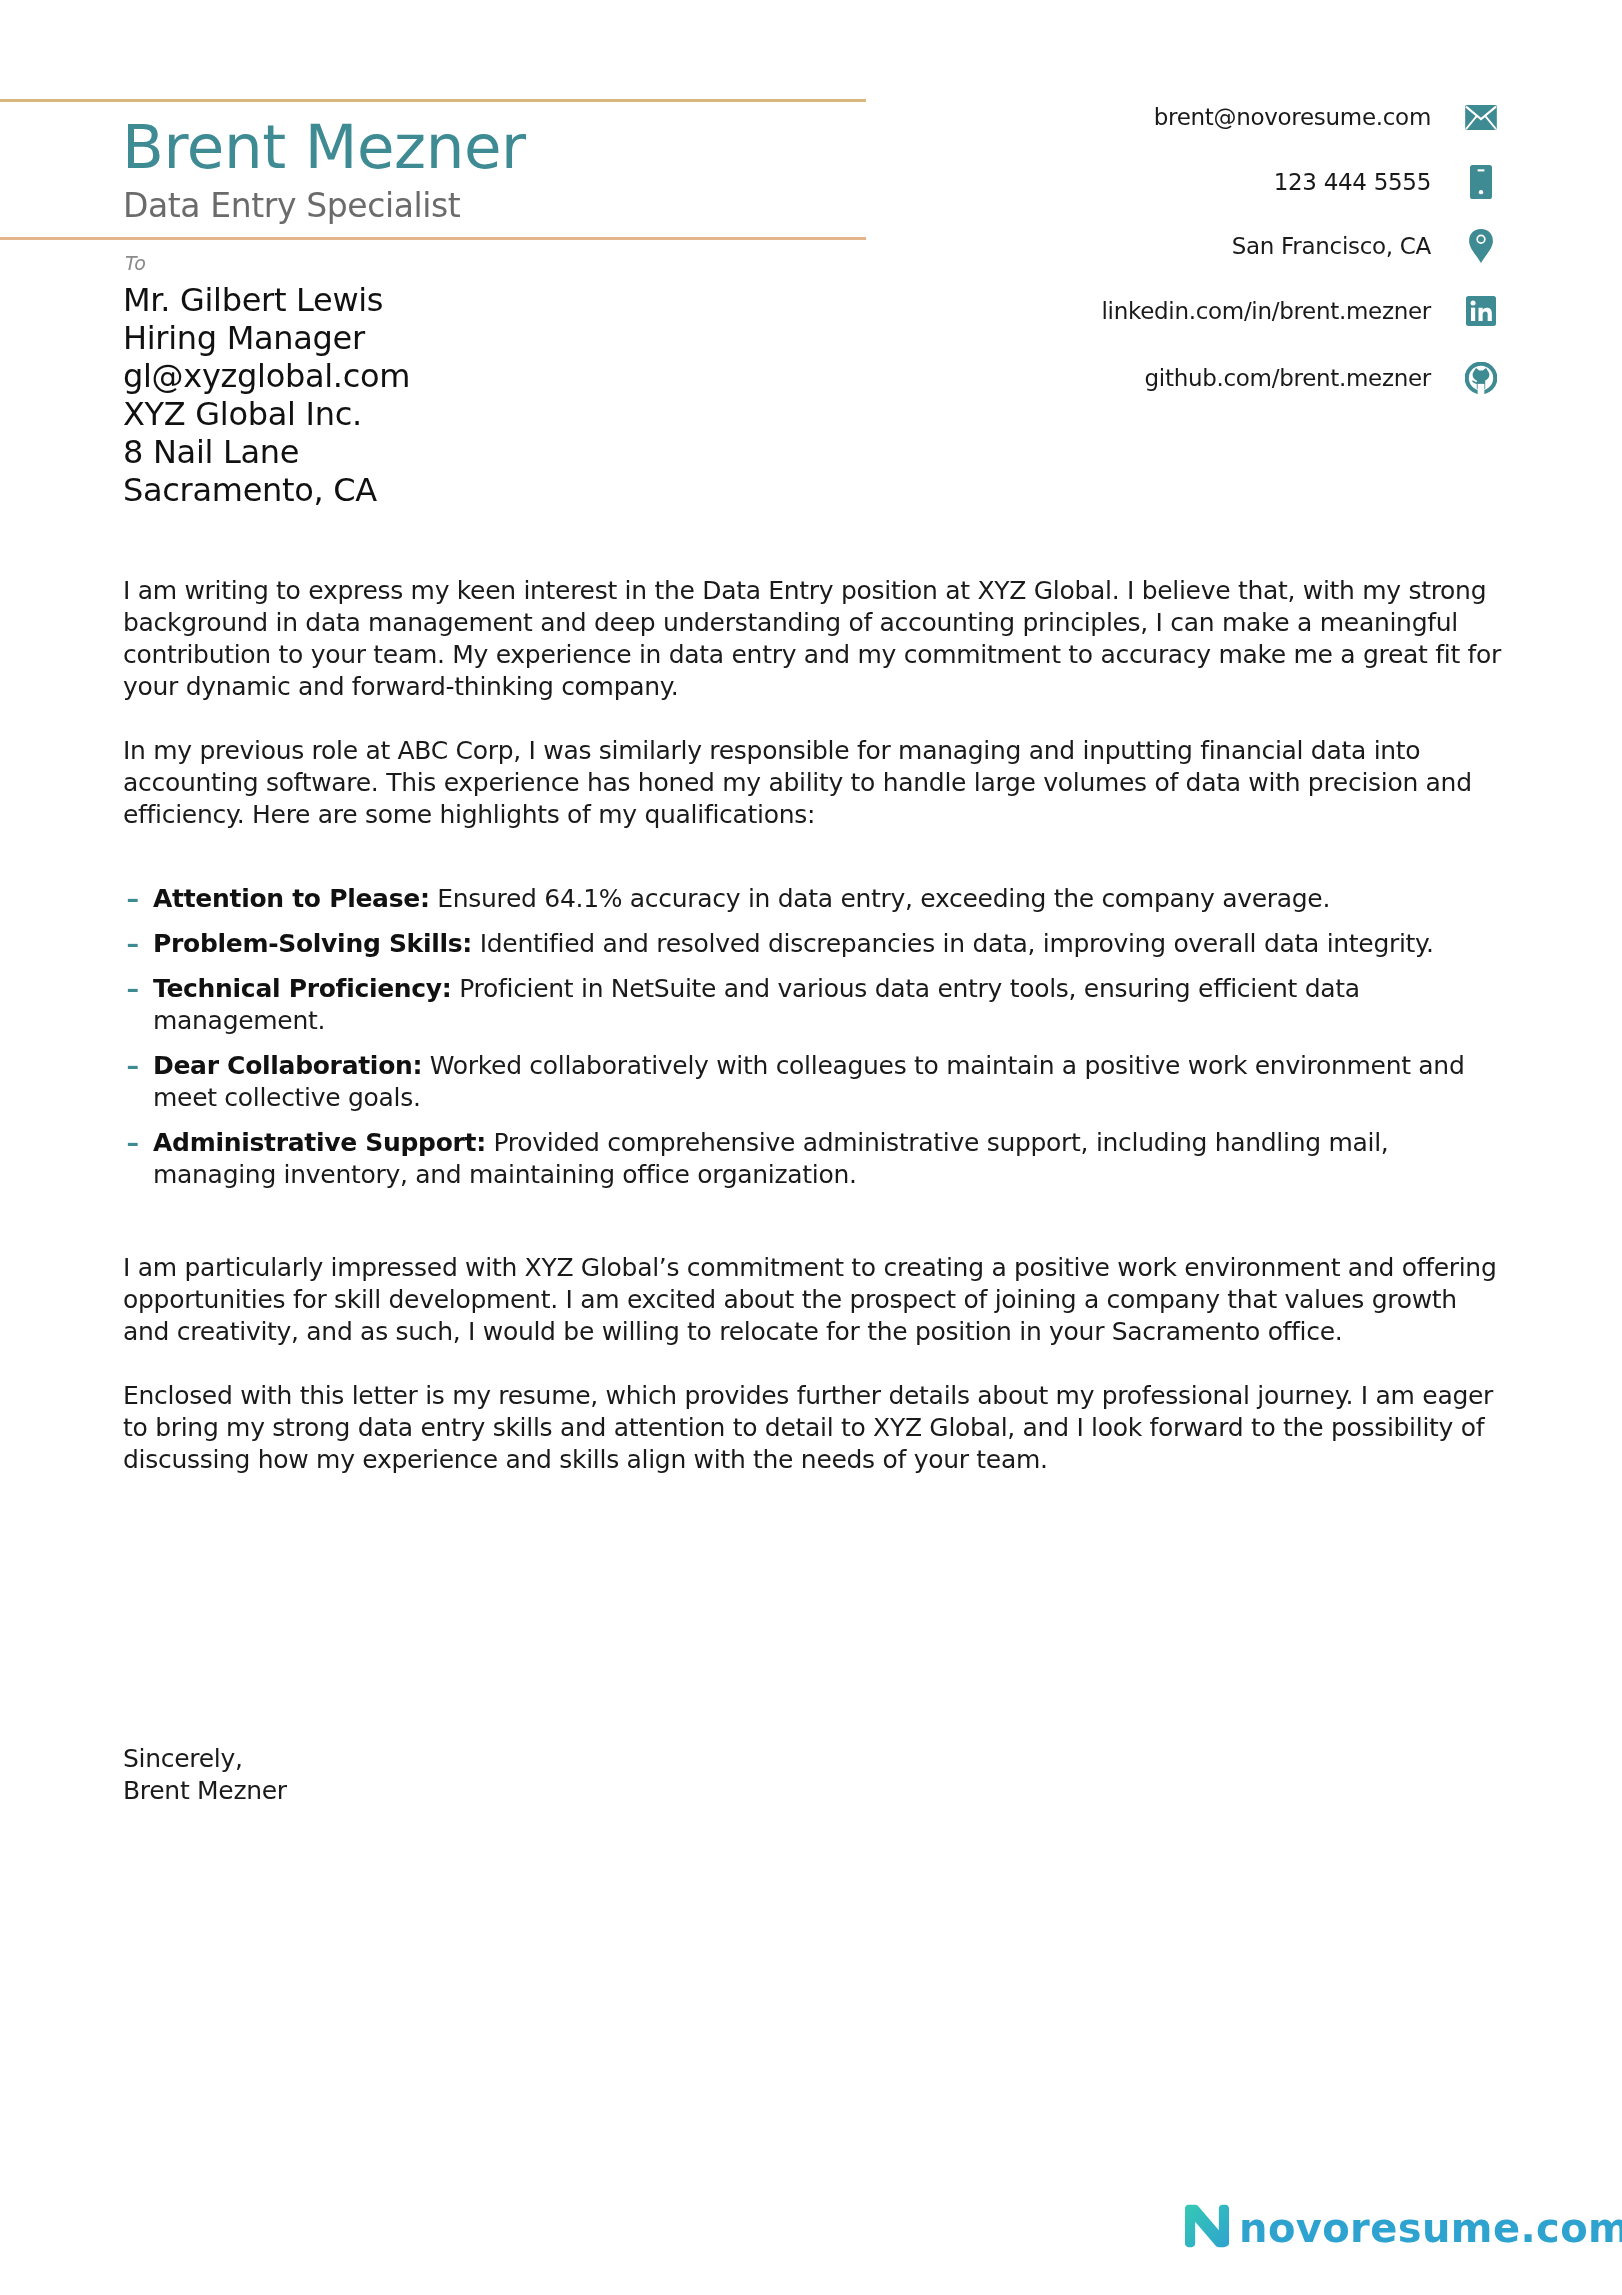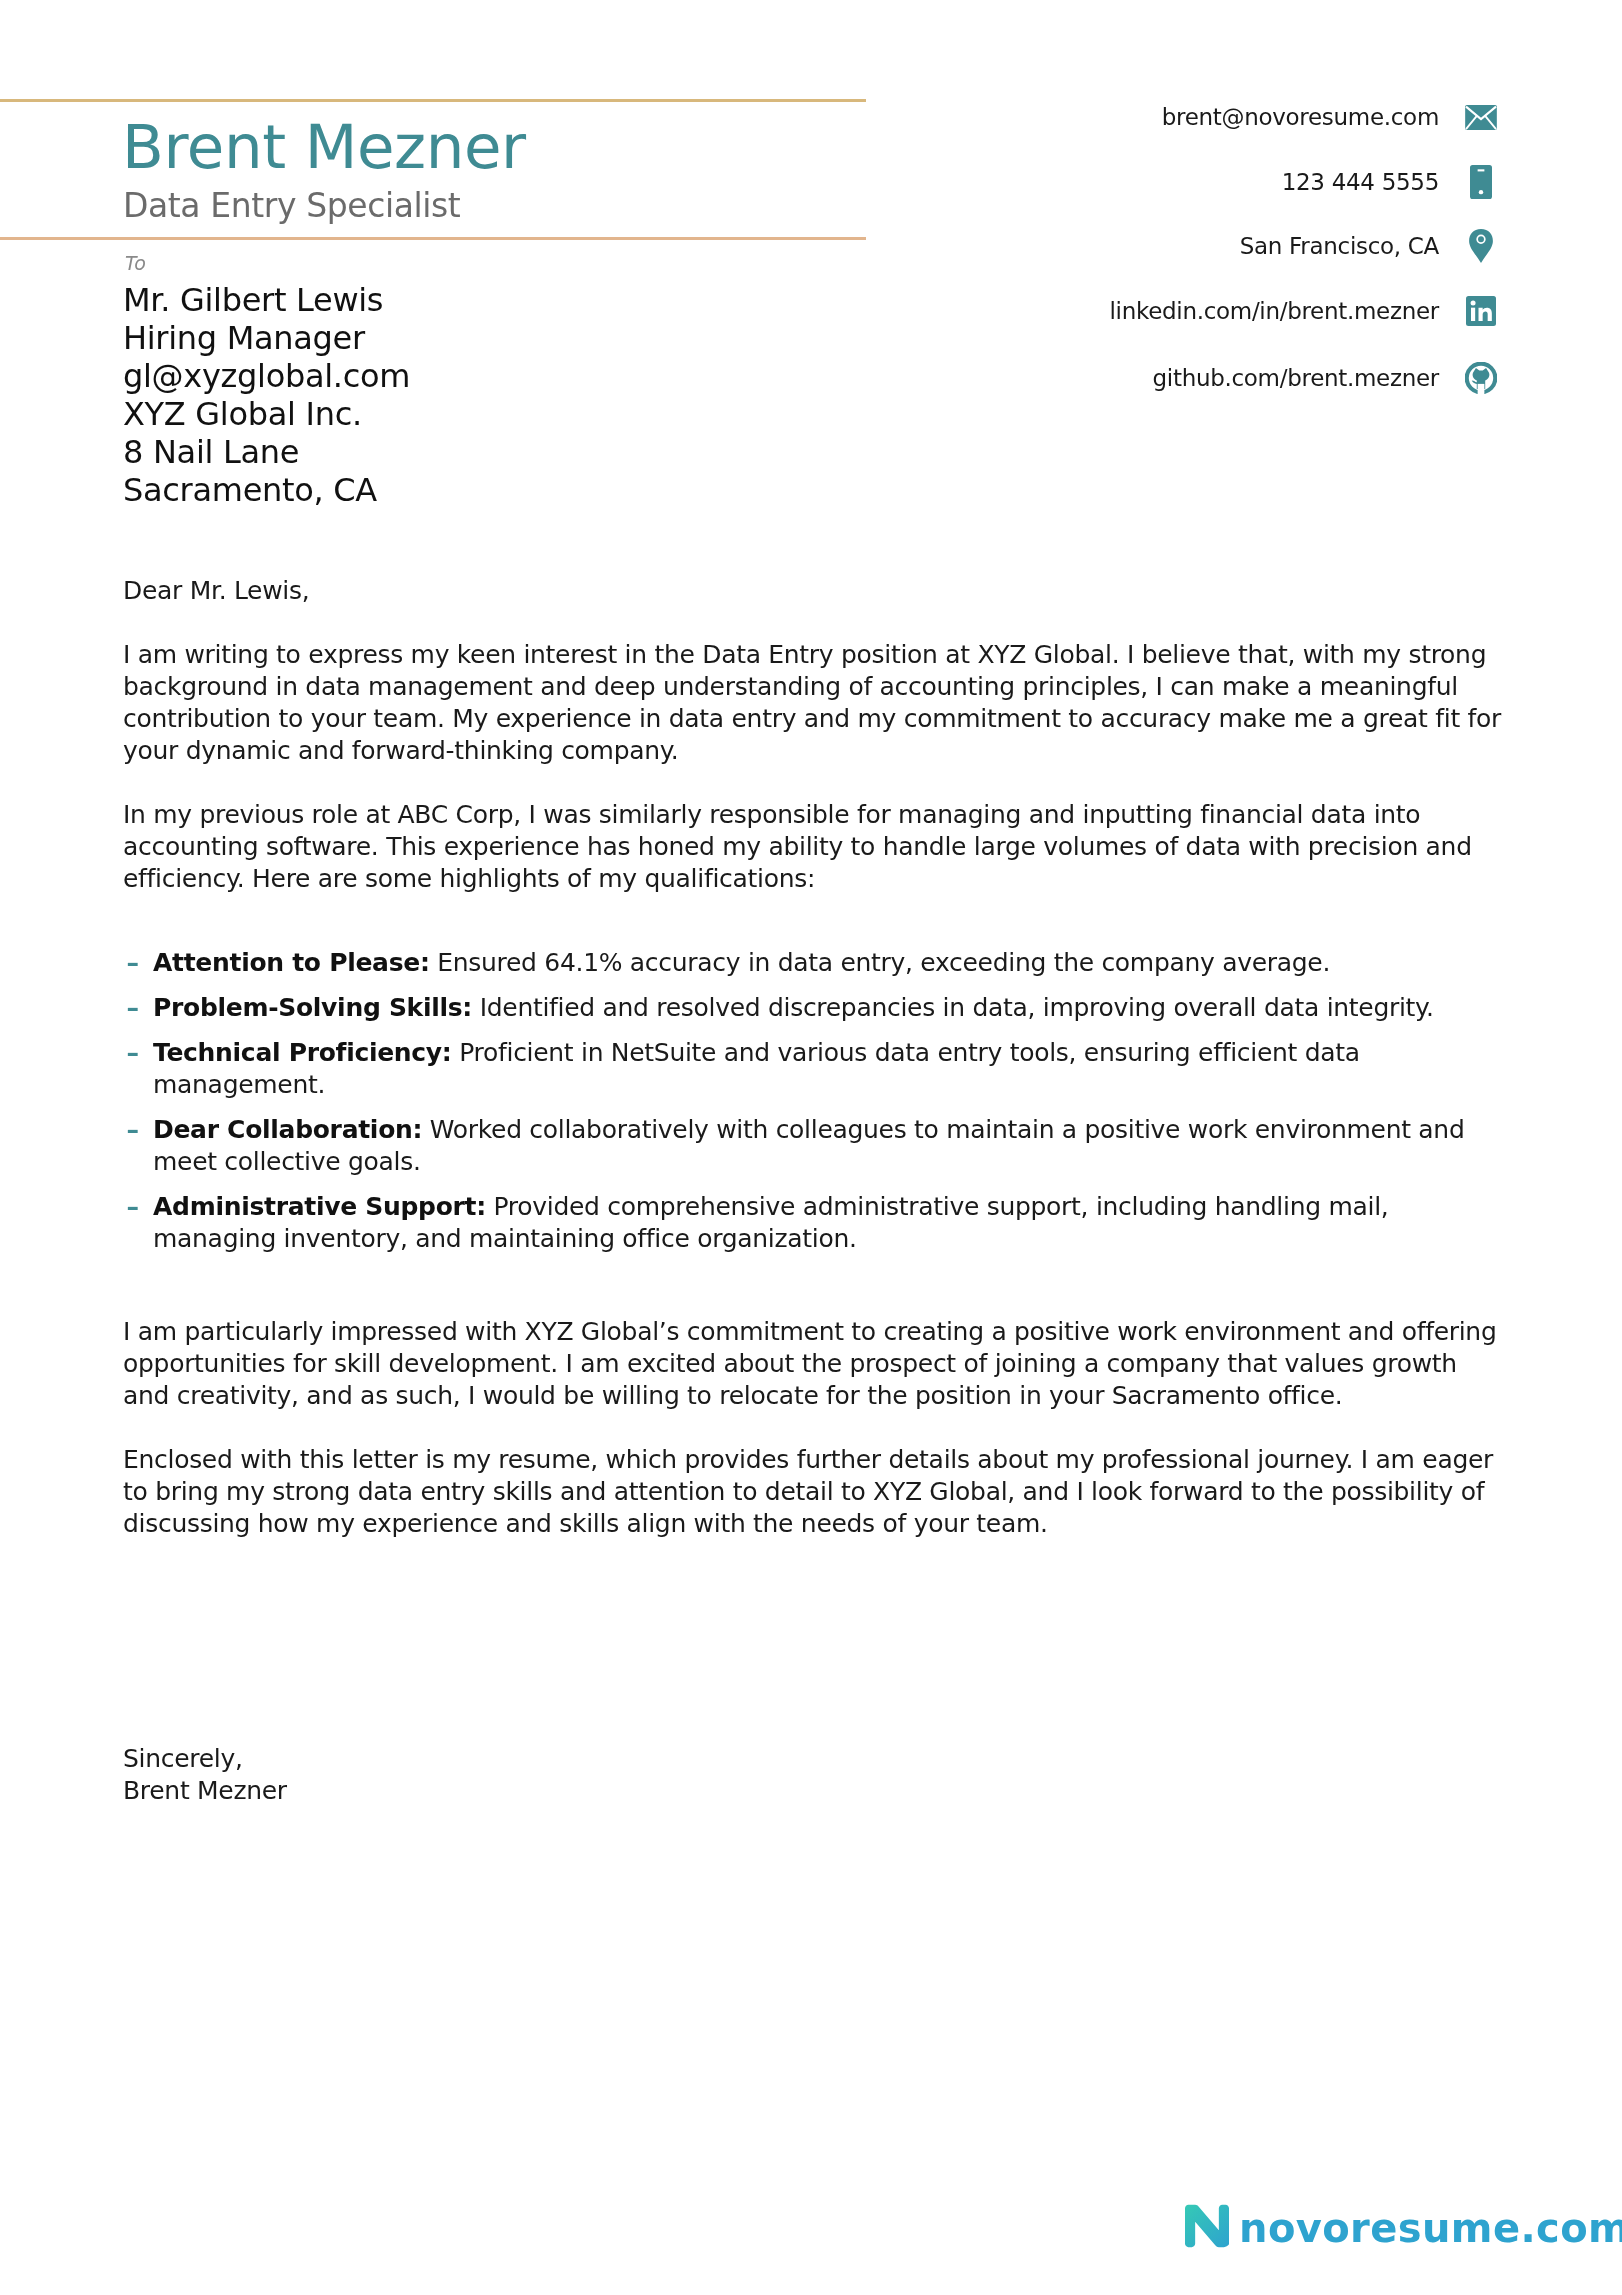--- a/index.html
+++ b/index.html
@@ -13,21 +13,21 @@
   #title { position: absolute; left: 123px; top: 185px; font-size: 33px; color: #6b6b6b;
            white-space: nowrap; line-height: 42px; letter-spacing: -0.4px; }
   #to-label { position: absolute; left: 125px; top: 250px; font-size: 19px; font-style: italic;
               color: #8a8a8a; line-height: 27px; }
   #recipient { position: absolute; left: 123px; top: 281px; font-size: 32px; line-height: 38px;
                color: #111; letter-spacing: -0.3px; }
   #recipient div { white-space: nowrap; }
   #contacts { position: absolute; right: 0; top: 0; }
   .contact { position: absolute; right: 125px; height: 34px; display: flex; align-items: center;
              white-space: nowrap; }
-  .contact .ctext { font-size: 23px; color: #1a1a1a; margin-right: 25px; letter-spacing: -0.3px; }
+  .contact .ctext { font-size: 23px; color: #1a1a1a; margin-right: 33px; letter-spacing: -0.3px; }
   .contact .cicon { width: 34px; height: 34px; display: flex; align-items: center; justify-content: center; }
   .contact .cicon svg { display: block; }
   #body { position: absolute; left: 123px; top: 575px; width: 1378px; font-size: 25px;
           line-height: 32px; color: #1a1a1a; letter-spacing: -0.3px; }
   #body p { margin: 0; }
   #salutation { margin-bottom: 32px !important; }
   .para { margin-bottom: 32px !important; }
   #bullets { list-style: none; margin: 52px 0 0 0; padding: 0; }
   #bullets li { position: relative; padding-left: 30px; margin-bottom: 13px; }
   #bullets li .dash { position: absolute; left: 3.4px; top: 0; color: #3f8b93; font-weight: bold; }
@@ -104,21 +104,20 @@
 <div id="recipient">
   <div>Mr. Gilbert Lewis</div>
   <div>Hiring Manager</div>
   <div>gl@xyzglobal.com</div>
   <div>XYZ Global Inc.</div>
   <div>8 Nail Lane</div>
   <div>Sacramento, CA</div>
 </div>
 
 <div id="body">
-  <p id="salutation">Dear Mr. Lewis,</p>
   <p class="para">I am writing to express my keen interest in the Data Entry position at XYZ Global. I believe that, with my strong background in data management and deep understanding of accounting principles, I can make a meaningful contribution to your team. My experience in data entry and my commitment to accuracy make me a great fit for your dynamic and forward-thinking company.</p>
   <p class="para" style="margin-bottom:0 !important">In my previous role at ABC Corp, I was similarly responsible for managing and inputting financial data into accounting software. This experience has honed my ability to handle large volumes of data with precision and efficiency. Here are some highlights of my qualifications:</p>
   <ul id="bullets">
     <li><span class="dash">–</span><b>Attention to Please:</b><span> Ensured 64.1% accuracy in data entry, exceeding the company average.</span></li>
     <li><span class="dash">–</span><b>Problem-Solving Skills:</b><span> Identified and resolved discrepancies in data, improving overall data integrity.</span></li>
     <li><span class="dash">–</span><b>Technical Proficiency:</b><span> Proficient in NetSuite and various data entry tools, ensuring efficient data management.</span></li>
     <li><span class="dash">–</span><b>Dear Collaboration:</b><span> Worked collaboratively with colleagues to maintain a positive work environment and meet collective goals.</span></li>
     <li><span class="dash">–</span><b>Administrative Support:</b><span> Provided comprehensive administrative support, including handling mail, managing inventory, and maintaining office organization.</span></li>
   </ul>
   <p class="para">I am particularly impressed with XYZ Global’s commitment to creating a positive work environment and offering opportunities for skill development. I am excited about the prospect of joining a company that values growth and creativity, and as such, I would be willing to relocate for the position in your Sacramento office.</p>

